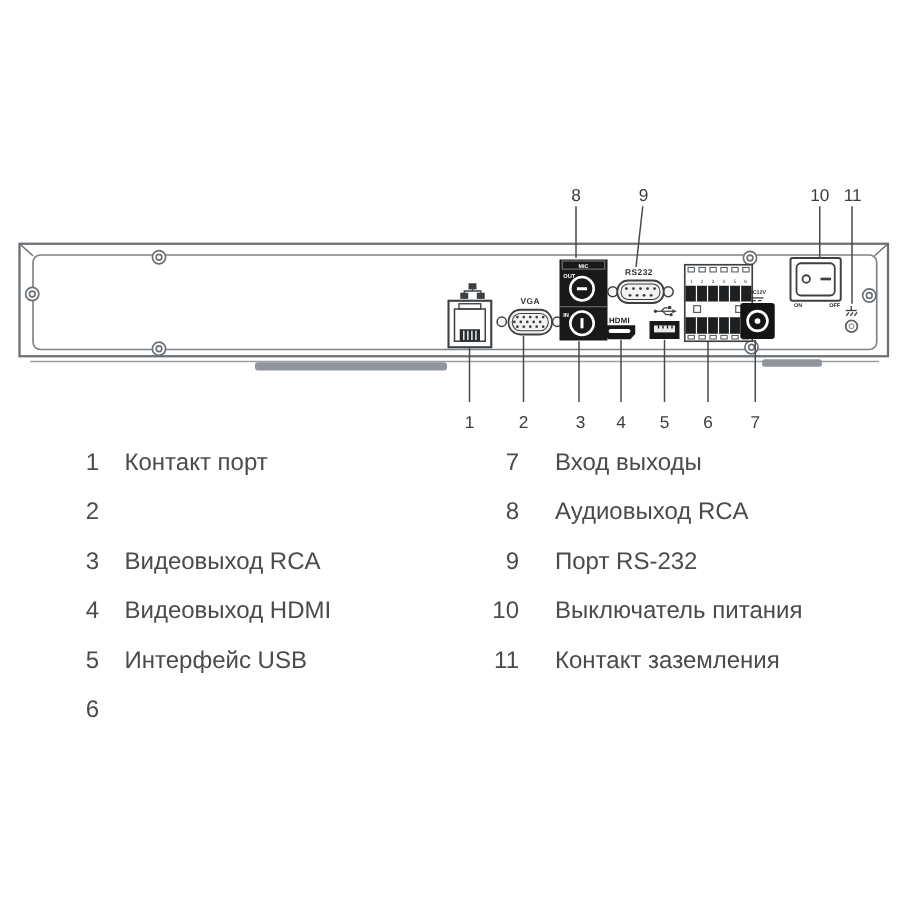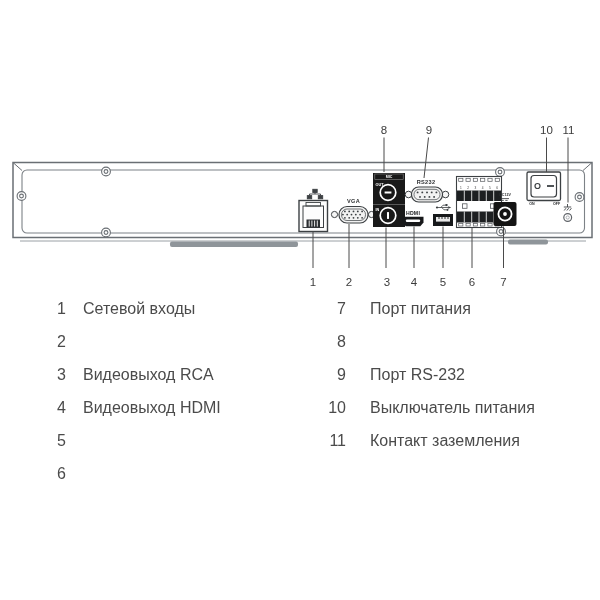--- a/index.html
+++ b/index.html
@@ -270,47 +270,49 @@
       <text class="co-num" x="443" y="285.5">5</text>
       <text class="co-num" x="472" y="285.5">6</text>
       <text class="co-num" x="503.5" y="285.5">7</text>
     </g>
   </svg>
 
   <div class="legend">
     <div class="legend-col legend-left">
       <div class="legend-row">
         <span class="legend-num">1</span>
-        <span class="legend-label">Сетевой входы</span>
+        <span class="legend-label">Контакт порт</span>
       </div>
       <div class="legend-row">
         <span class="legend-num">2</span>
       </div>
       <div class="legend-row">
         <span class="legend-num">3</span>
         <span class="legend-label">Видеовыход RCA</span>
       </div>
       <div class="legend-row">
         <span class="legend-num">4</span>
         <span class="legend-label">Видеовыход HDMI</span>
       </div>
       <div class="legend-row">
         <span class="legend-num">5</span>
+        <span class="legend-label">Интерфейс USB</span>
       </div>
       <div class="legend-row">
         <span class="legend-num">6</span>
       </div>
     </div>
     <div class="legend-col legend-right">
       <div class="legend-row">
         <span class="legend-num">7</span>
-        <span class="legend-label">Порт питания</span>
+        <span class="legend-label">Вход выходы</span>
       </div>
       <div class="legend-row">
         <span class="legend-num">8</span>
+        <span class="legend-label">Аудиовыход RCA</span>
       </div>
       <div class="legend-row">
         <span class="legend-num">9</span>
         <span class="legend-label">Порт RS-232</span>
       </div>
       <div class="legend-row">
         <span class="legend-num">10</span>
         <span class="legend-label">Выключатель питания</span>
       </div>
       <div class="legend-row">

